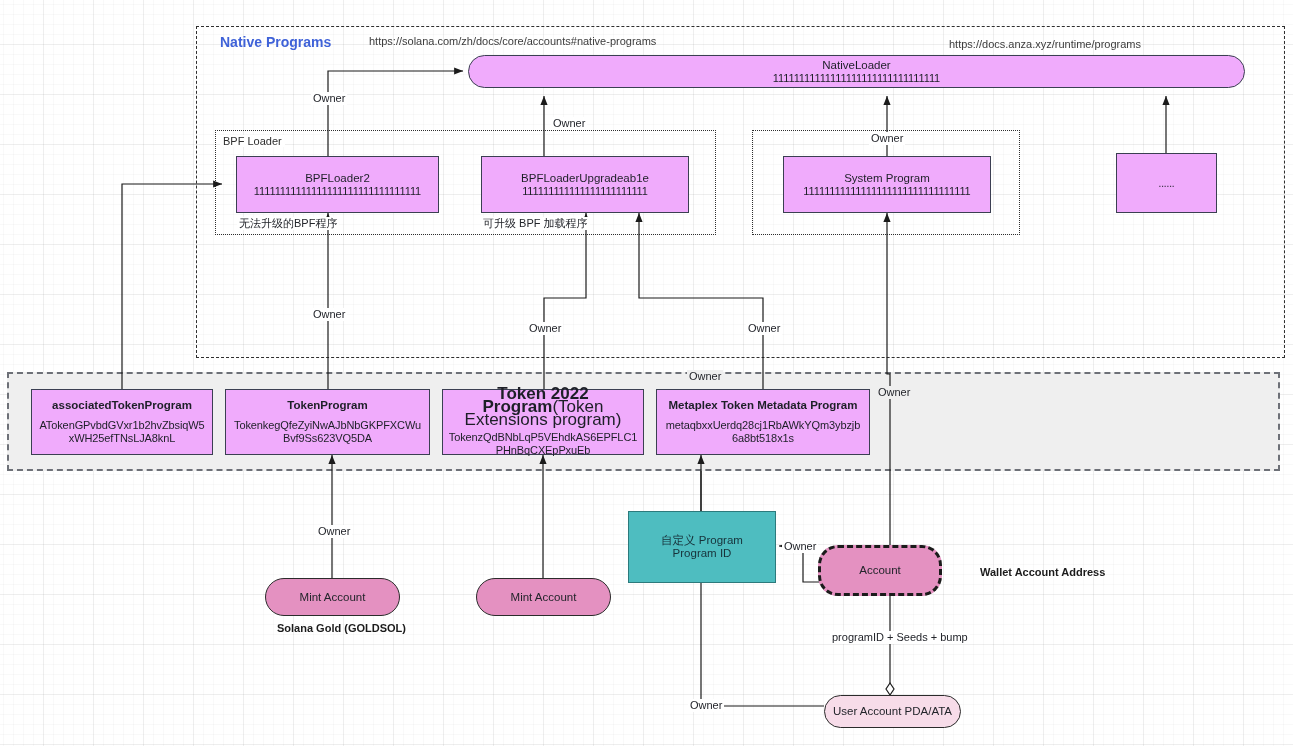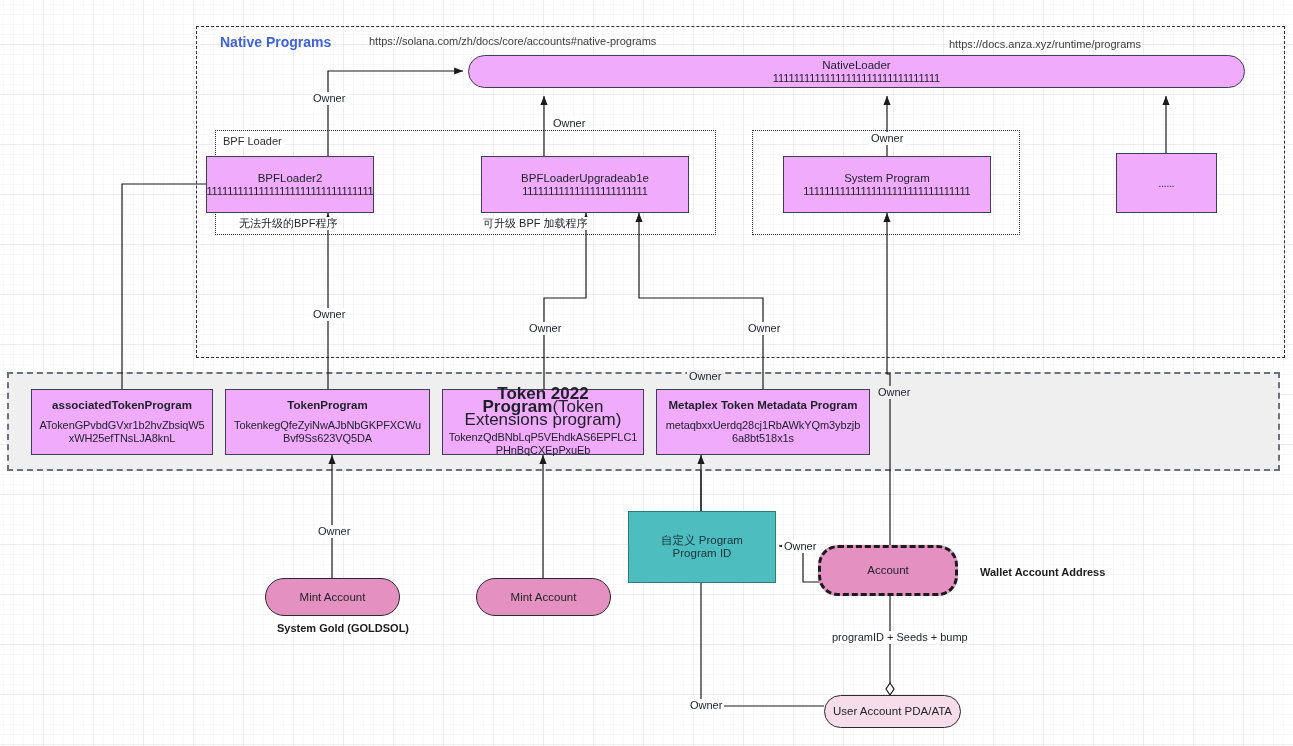--- a/index.html
+++ b/index.html
@@ -106,21 +106,21 @@
 
       <path d="M701,511 L701,471"></path>
     </g>
   </svg>
 
   <div class="node purple" style="left:468px;top:55px;width:777px;height:33px;border-radius:17px;">
     <div class="title-line">NativeLoader</div>
     <div class="addr-line">11111111111111111111111111111111</div>
   </div>
 
-  <div class="node purple" style="left:206px;top:156px;width:168px;height:57px;">
+  <div class="node purple" style="left:236px;top:156px;width:203px;height:57px;">
     <div class="title-line">BPFLoader2</div>
     <div class="addr-line">11111111111111111111111111111111</div>
   </div>
   <div class="lbl lbl-bg" style="left:237px;top:217px;">无法升级的BPF程序</div>
 
   <div class="node purple" style="left:481px;top:156px;width:208px;height:57px;">
     <div class="title-line">BPFLoaderUpgradeab1e</div>
     <div class="addr-line">111111111111111111111111</div>
   </div>
   <div class="lbl lbl-bg" style="left:481px;top:217px;">可升级 BPF 加载程序</div>
@@ -157,27 +157,27 @@
   </div>
 
   <div class="node teal" style="left:628px;top:511px;width:148px;height:72px;">
     <div class="title-line">自定义 Program</div>
     <div class="title-line">Program ID</div>
   </div>
 
   <div class="node pink" style="left:265px;top:578px;width:135px;height:38px;border-radius:19px;">
     <div class="title-line">Mint Account</div>
   </div>
-  <div class="caption" style="left:277px;top:622px;">System Gold (GOLDSOL)</div>
+  <div class="caption" style="left:277px;top:622px;">Solana Gold (GOLDSOL)</div>
 
   <div class="node pink" style="left:476px;top:578px;width:135px;height:38px;border-radius:19px;">
     <div class="title-line">Mint Account</div>
   </div>
 
-  <div class="node pink dash-node" style="left:818px;top:545px;width:140px;height:51px;border-radius:20px;">
+  <div class="node pink dash-node" style="left:818px;top:545px;width:124px;height:51px;border-radius:20px;">
     <div class="title-line">Account</div>
   </div>
   <div class="caption" style="left:980px;top:566px;">Wallet Account Address</div>
 
   <div class="node pink-light" style="left:824px;top:695px;width:137px;height:33px;border-radius:17px;">
     <div class="title-line">User Account PDA/ATA</div>
   </div>
   <div class="lbl lbl-bg" style="left:830px;top:631px;">programID + Seeds + bump</div>
 
   <div class="lbl lbl-bg" style="left:311px;top:92px;">Owner</div>

